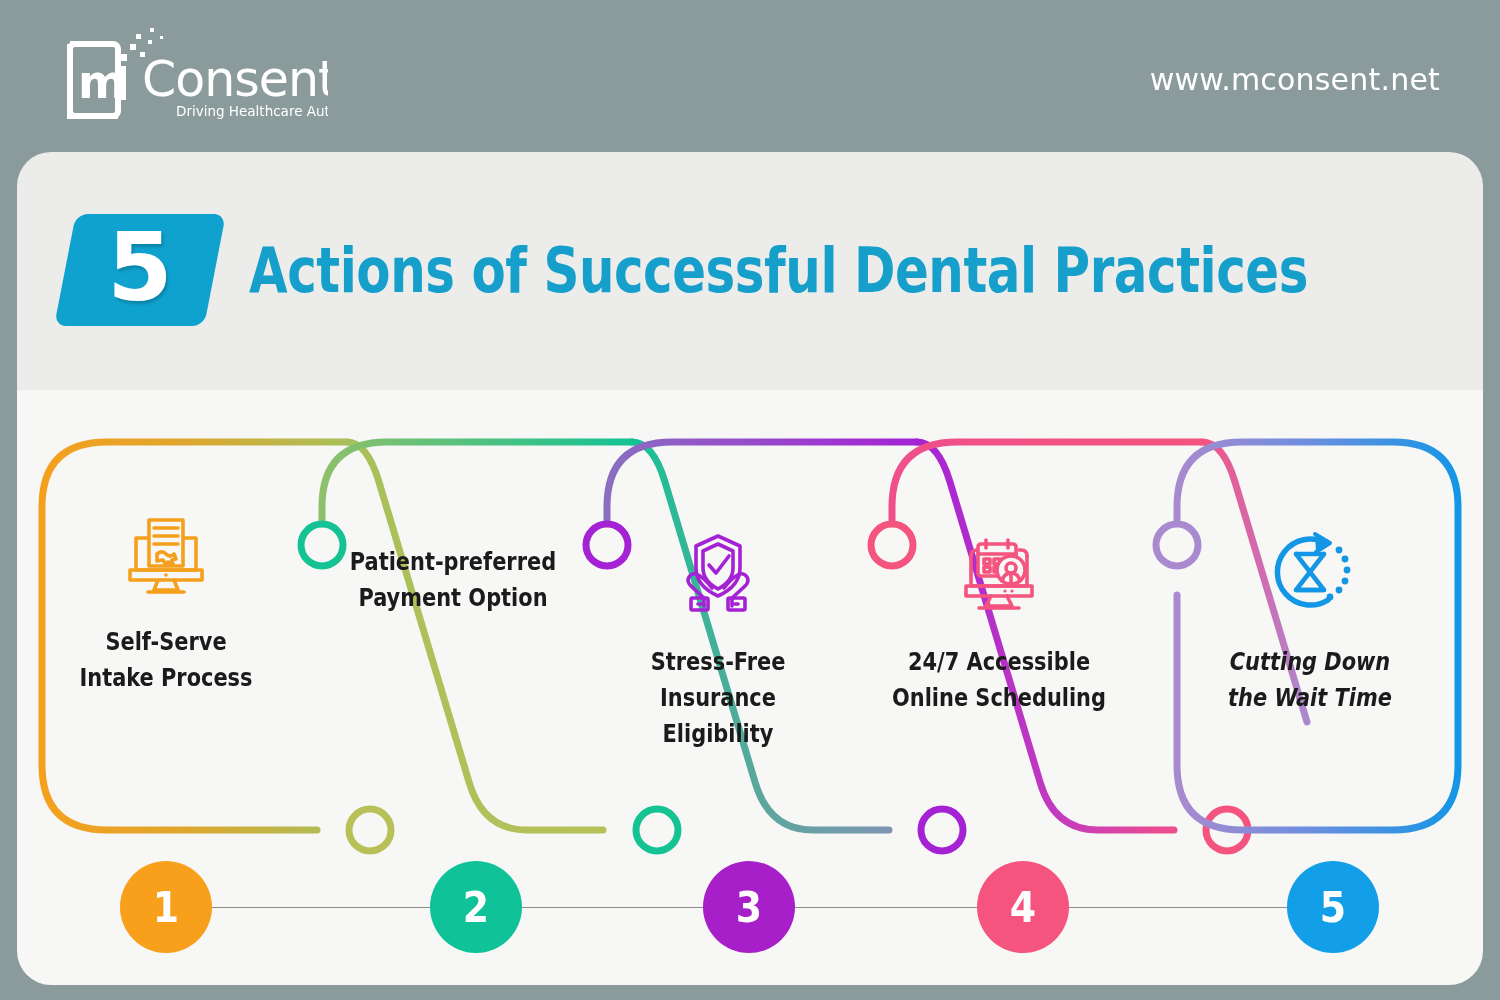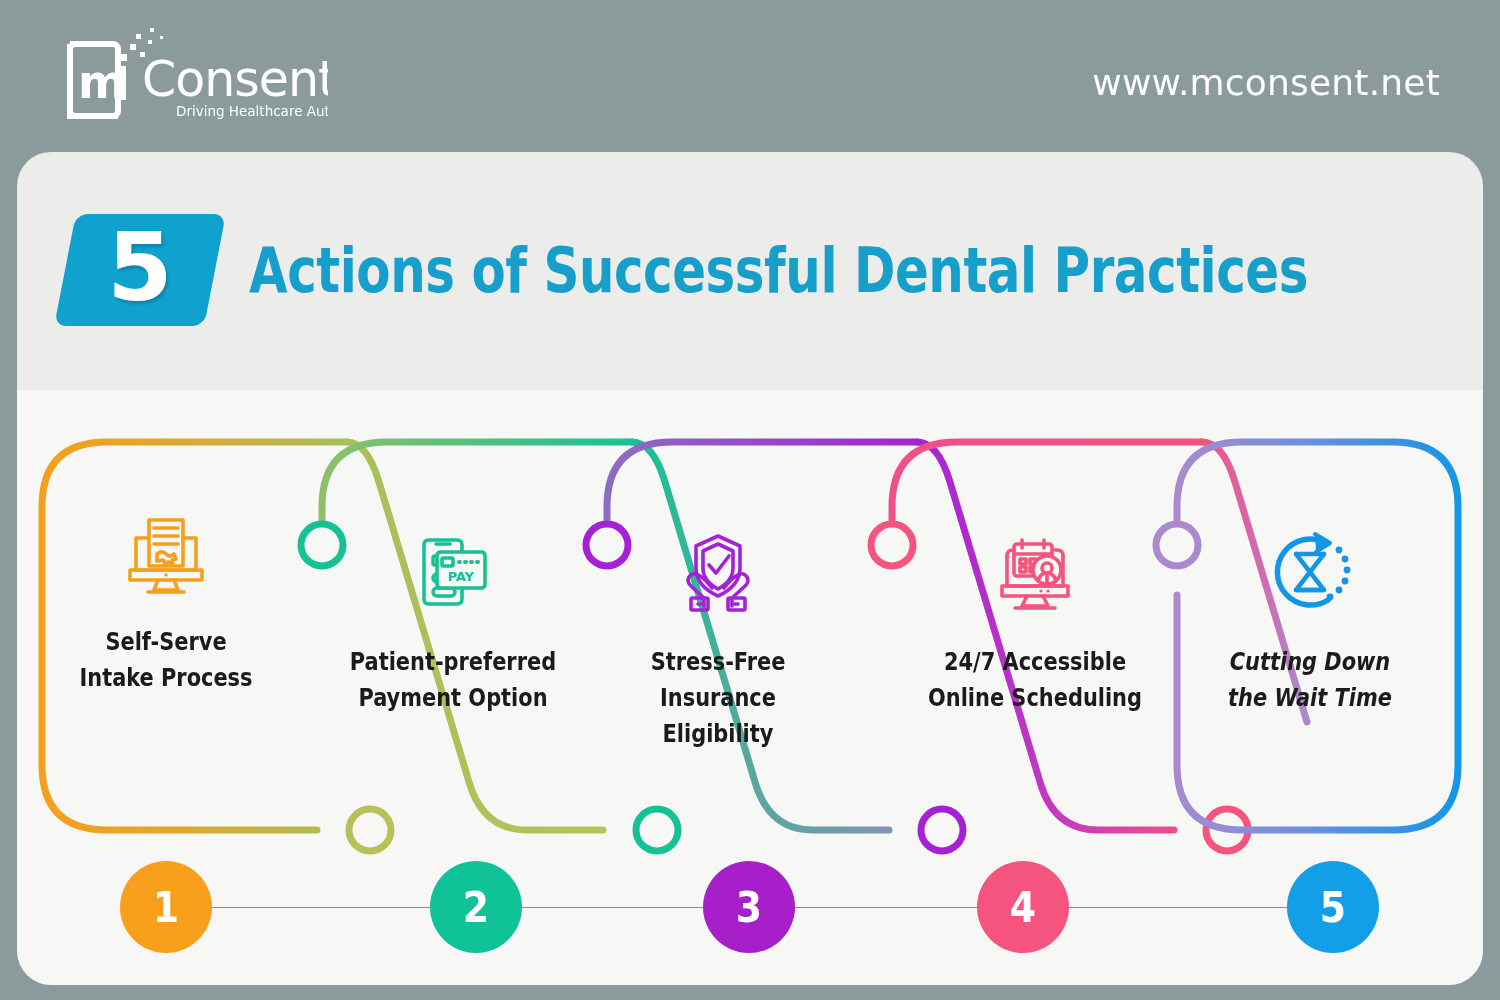--- a/index.html
+++ b/index.html
@@ -13,21 +13,21 @@
 
   
   #topbar{
     position:absolute; left:0; top:0; width:1500px; height:152px;
   }
   #logo{
     position:absolute; left:58px; top:24px; width:270px; height:100px;
   }
   #site-url{
     position:absolute; right:60px; top:62px;
-    color:#ffffff; font-size:36px; letter-spacing:.2px;
+    color:#ffffff; font-size:30px; letter-spacing:.2px;
     font-family:"DejaVu Sans", sans-serif; font-weight:400;
     white-space:nowrap;
   }
 
   
   #header-panel{
     position:absolute; left:17px; top:152px; width:1466px; height:238px;
     background:#ececeb;
     border-radius:34px 34px 0 0;
   }
@@ -263,35 +263,20 @@
         </g>
       </svg>
     </div>
     <div class="card-label">
       <div>Self-Serve</div>
       <div>Intake Process</div>
     </div>
   </div>
 
   <div class="card" style="left:328px; top:522px;">
-    <div class="card-icon">
-      <svg width="100" height="100" viewBox="0 0 100 100">
-        <g fill="none" stroke="#14c294" stroke-width="3.6" stroke-linejoin="round" stroke-linecap="round">
-          <path d="M26 18 h28 q5 0 5 5 v54 q0 5 -5 5 h-28 q-5 0 -5 -5 v-54 q0 -5 5 -5 z"></path>
-          <path d="M33 22 h14"></path>
-          <rect x="30" y="34" width="18" height="9" rx="2"></rect>
-          <rect x="30" y="52" width="22" height="8" rx="4"></rect>
-          <rect x="30" y="66" width="22" height="8" rx="4"></rect>
-          <path d="M38 30 h40 q4 0 4 4 v28 q0 4 -4 4 h-40 q-4 0 -4 -4 v-28 q0 -4 4 -4 z" fill="#f7f7f6"></path>
-          <rect x="39" y="36" width="11" height="8" rx="1.5"></rect>
-          <path d="M56 40 h1 M62 40 h1 M68 40 h1 M74 40 h1" stroke-width="4"></path>
-        </g>
-        <text x="58" y="59" text-anchor="middle" font-family="DejaVu Sans, sans-serif" font-size="13" font-weight="bold" fill="#14c294">PAY</text>
-      </svg>
-    </div>
     <div class="card-label">
       <div>Patient-preferred</div>
       <div>Payment Option</div>
     </div>
   </div>
 
   <div class="card" style="left:593px; top:522px;">
     <div class="card-icon">
       <svg width="100" height="100" viewBox="0 0 100 100">
         <g fill="none" stroke="#a522d4" stroke-width="3.6" stroke-linejoin="round" stroke-linecap="round">
@@ -306,21 +291,21 @@
             <path d="M67 82 h3"></path>
         </g>
       </svg>
     </div>
     <div class="card-label">
       <div>Stress-Free</div>
       <div>Insurance Eligibility</div>
     </div>
   </div>
 
-  <div class="card" style="left:910px; top:522px;">
+  <div class="card" style="left:874px; top:522px;">
     <div class="card-icon">
       <svg width="100" height="100" viewBox="0 0 100 100">
         <g fill="none" stroke="#f4547e" stroke-width="3.6" stroke-linejoin="round" stroke-linecap="round">
           <path d="M22 34 q0 -6 6 -6 h2 M78 34 q0 -6 -6 -6 h-2"></path>
           <path d="M22 34 v30 h56 v-30"></path>
           <path d="M17 64 h66 v10 h-66 z"></path>
           <path d="M42 74 l-5 10 h26 l-5 -10"></path>
           <path d="M30 86 h40"></path>
           <circle cx="56" cy="69" r="1.6" fill="#f4547e" stroke="none"></circle>
           <circle cx="63" cy="69" r="1.6" fill="#f4547e" stroke="none"></circle>

